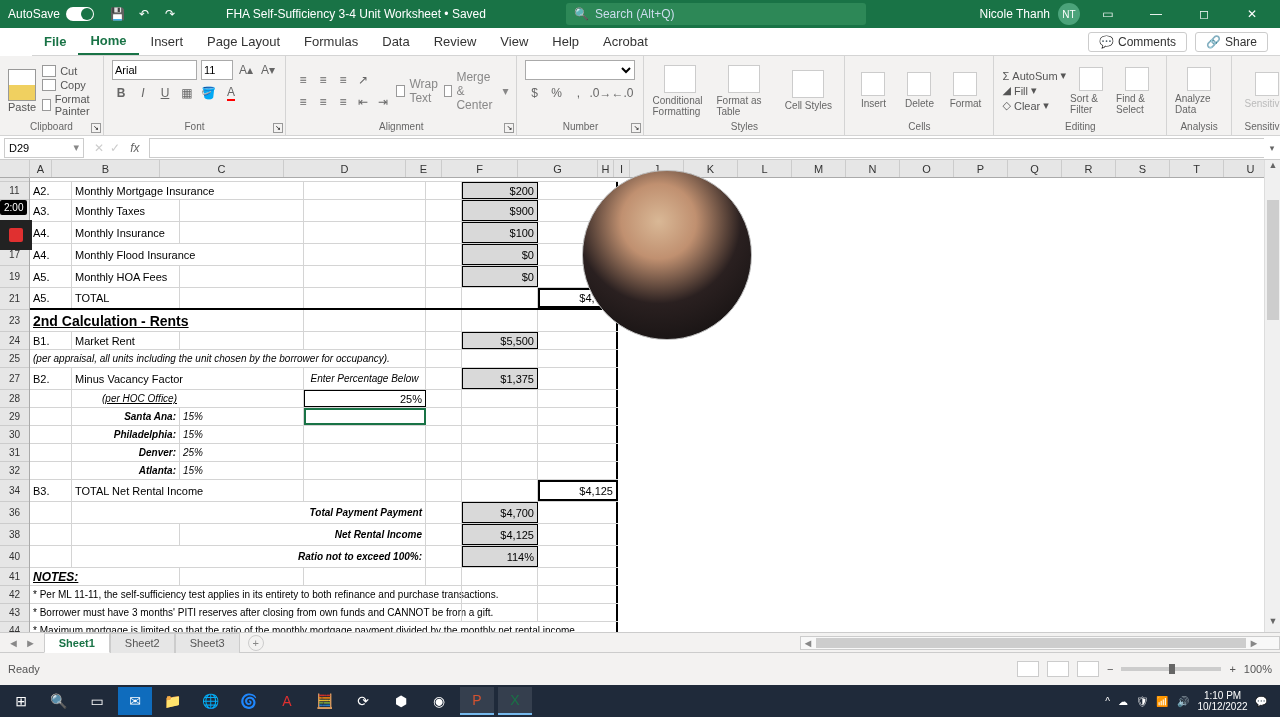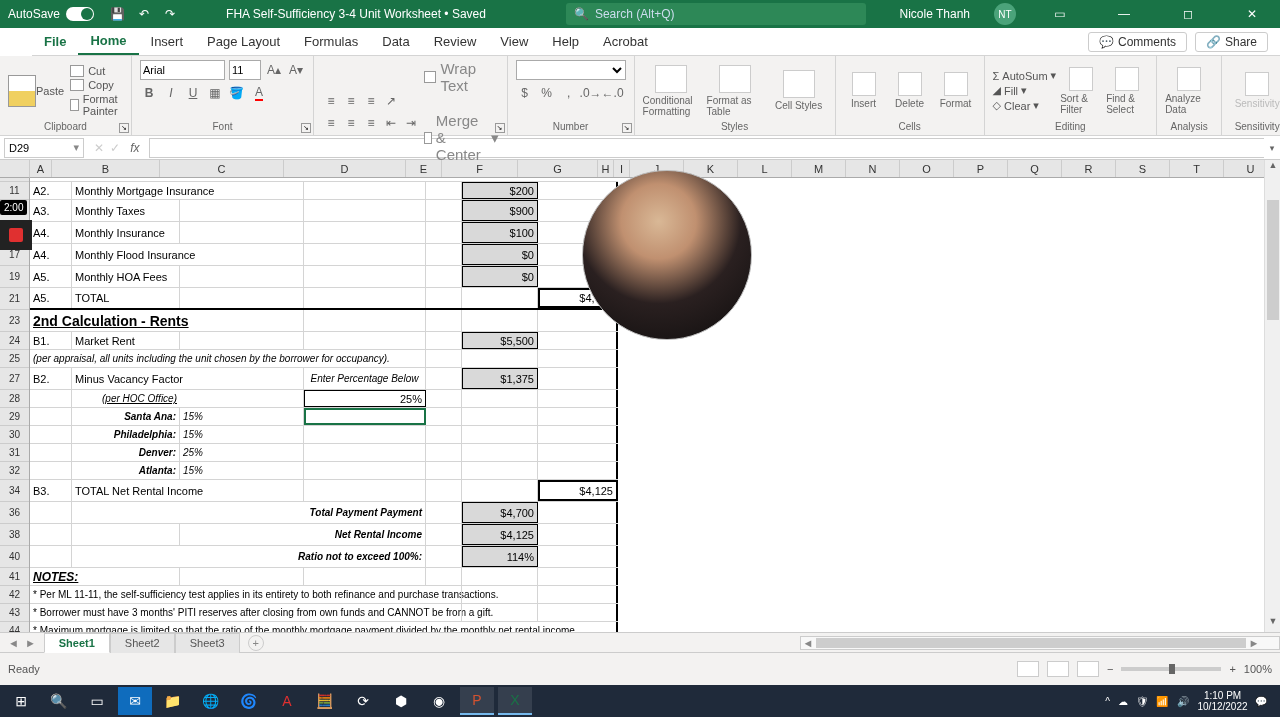--- a/index.html
+++ b/index.html
@@ -7,39 +7,39 @@
 
 
 .titlebar { background: #197346; height: 28px; display: flex; align-items: center; color: #fff; font-size: 12px; }
 .autosave { display: flex; align-items: center; gap: 6px; padding: 0 8px; }
 .toggle { width: 28px; height: 14px; background: #fff; border-radius: 7px; position: relative; }
 .toggle::after { content:''; position:absolute; right:1px; top:1px; width:12px; height:12px; background:#197346; border-radius:50%; }
 .qat { display: flex; gap: 10px; padding: 0 8px; align-items: center; }
 .qat-icon { width: 16px; height: 16px; display:flex; align-items:center; justify-content:center; color:#fff; }
 .doc-title { flex: 0 0 auto; padding: 0 40px; }
 .search-box { background: #2d8857; height: 22px; width: 300px; border-radius: 3px; display:flex; align-items:center; padding: 0 8px; gap:6px; margin-left: 40px; }
-.titlebar-right { margin-left: auto; display:flex; align-items:center; gap:24px; padding-right: 8px; }
+.titlebar-right { margin-left: auto; display:flex; align-items:center; gap:8px; padding-right: 8px; }
 .user-badge { width: 22px; height: 22px; background: #4ba37a; border-radius: 50%; display:flex; align-items:center; justify-content:center; font-size:10px; }
 .win-btn { width:40px; height:28px; display:flex; align-items:center; justify-content:center; }
 
 
 .ribbon-tabs { background:#fff; height:28px; display:flex; align-items:center; border-bottom:1px solid #d4d4d4; font-size:13px;margin-left:32px; }
 .ribbon-tab { padding: 0 12px; height:100%; display:flex; align-items:center; color:#333; cursor:pointer; }
 .ribbon-tab.file { color:#197346; font-weight:600; }
 .ribbon-tab.active { border-bottom: 2px solid #197346; color:#197346; font-weight:600; }
 .ribbon-tabs-right { margin-left:auto; display:flex; gap:8px; padding-right:12px; }
 .rtab-btn { border:1px solid #ccc; padding:2px 10px; border-radius:3px; font-size:12px; color:#333; display:flex; align-items:center; gap:4px; }
 
 
 .ribbon { background:#f3f2f1; height:80px; display:flex; border-bottom:1px solid #d4d4d4; }
 .rgroup { border-right:1px solid #d4d4d4; padding: 4px 8px 2px 8px; display:flex; flex-direction:column; justify-content:space-between; position:relative; }
 .rgroup-label { font-size:10px; color:#666; text-align:center; padding-bottom:1px; }
 .rgroup-body { flex:1; display:flex; align-items:center; gap:4px; }
 .clipboard-main { display:flex; gap:6px; }
-.paste-btn { display:flex; flex-direction:row; align-items:center; font-size:11px; color:#555; }
+.paste-btn { display:flex; flex-direction:column; align-items:center; font-size:11px; color:#555; }
 .paste-icon { width:28px; height:32px; background: linear-gradient(#fff 50%, #f0d060 50%); border:1px solid #999; }
 .clip-side { display:flex; flex-direction:column; gap:2px; font-size:11px; color:#555; }
 .clip-item { display:flex; align-items:center; gap:4px; }
 .mini-ic { width:14px; height:12px; border:1px solid #999; background:#fff; }
 .font-row { display:flex; gap:4px; align-items:center; }
 .font-select { border:1px solid #aaa; font-size:11px; height:20px; padding:0 2px; background:#fff; }
 .fname { width:85px; }
 .fsize { width:32px; }
 .sm-ic { width:18px; height:18px; border:1px solid transparent; display:flex; align-items:center; justify-content:center; font-size:12px; color:#666; }
 .align-grid { display:flex; flex-direction:column; gap:4px; }
@@ -234,21 +234,21 @@
           <div class="sm-ic">↗</div>
         </div>
         <div class="align-row">
           <div class="sm-ic">≡</div>
           <div class="sm-ic">≡</div>
           <div class="sm-ic">≡</div>
           <div class="sm-ic">⇤</div>
           <div class="sm-ic">⇥</div>
         </div>
       </div>
-      <div style="display:flex; flex-direction:column; gap:18px; font-size:15px; color:#888">
+      <div style="display:flex; flex-direction:row; gap:2px; font-size:12px; color:#888">
         <div class="clip-item">
             <div class="mini-ic"></div>
             <span>Wrap Text</span>
           </div>
         <div class="clip-item"><div class="mini-ic"></div><span>Merge &amp; Center</span> ▾</div>
       </div>
     </div>
     <div class="rgroup-label">Alignment</div>
     <div class="launcher">↘</div>
   </div>

